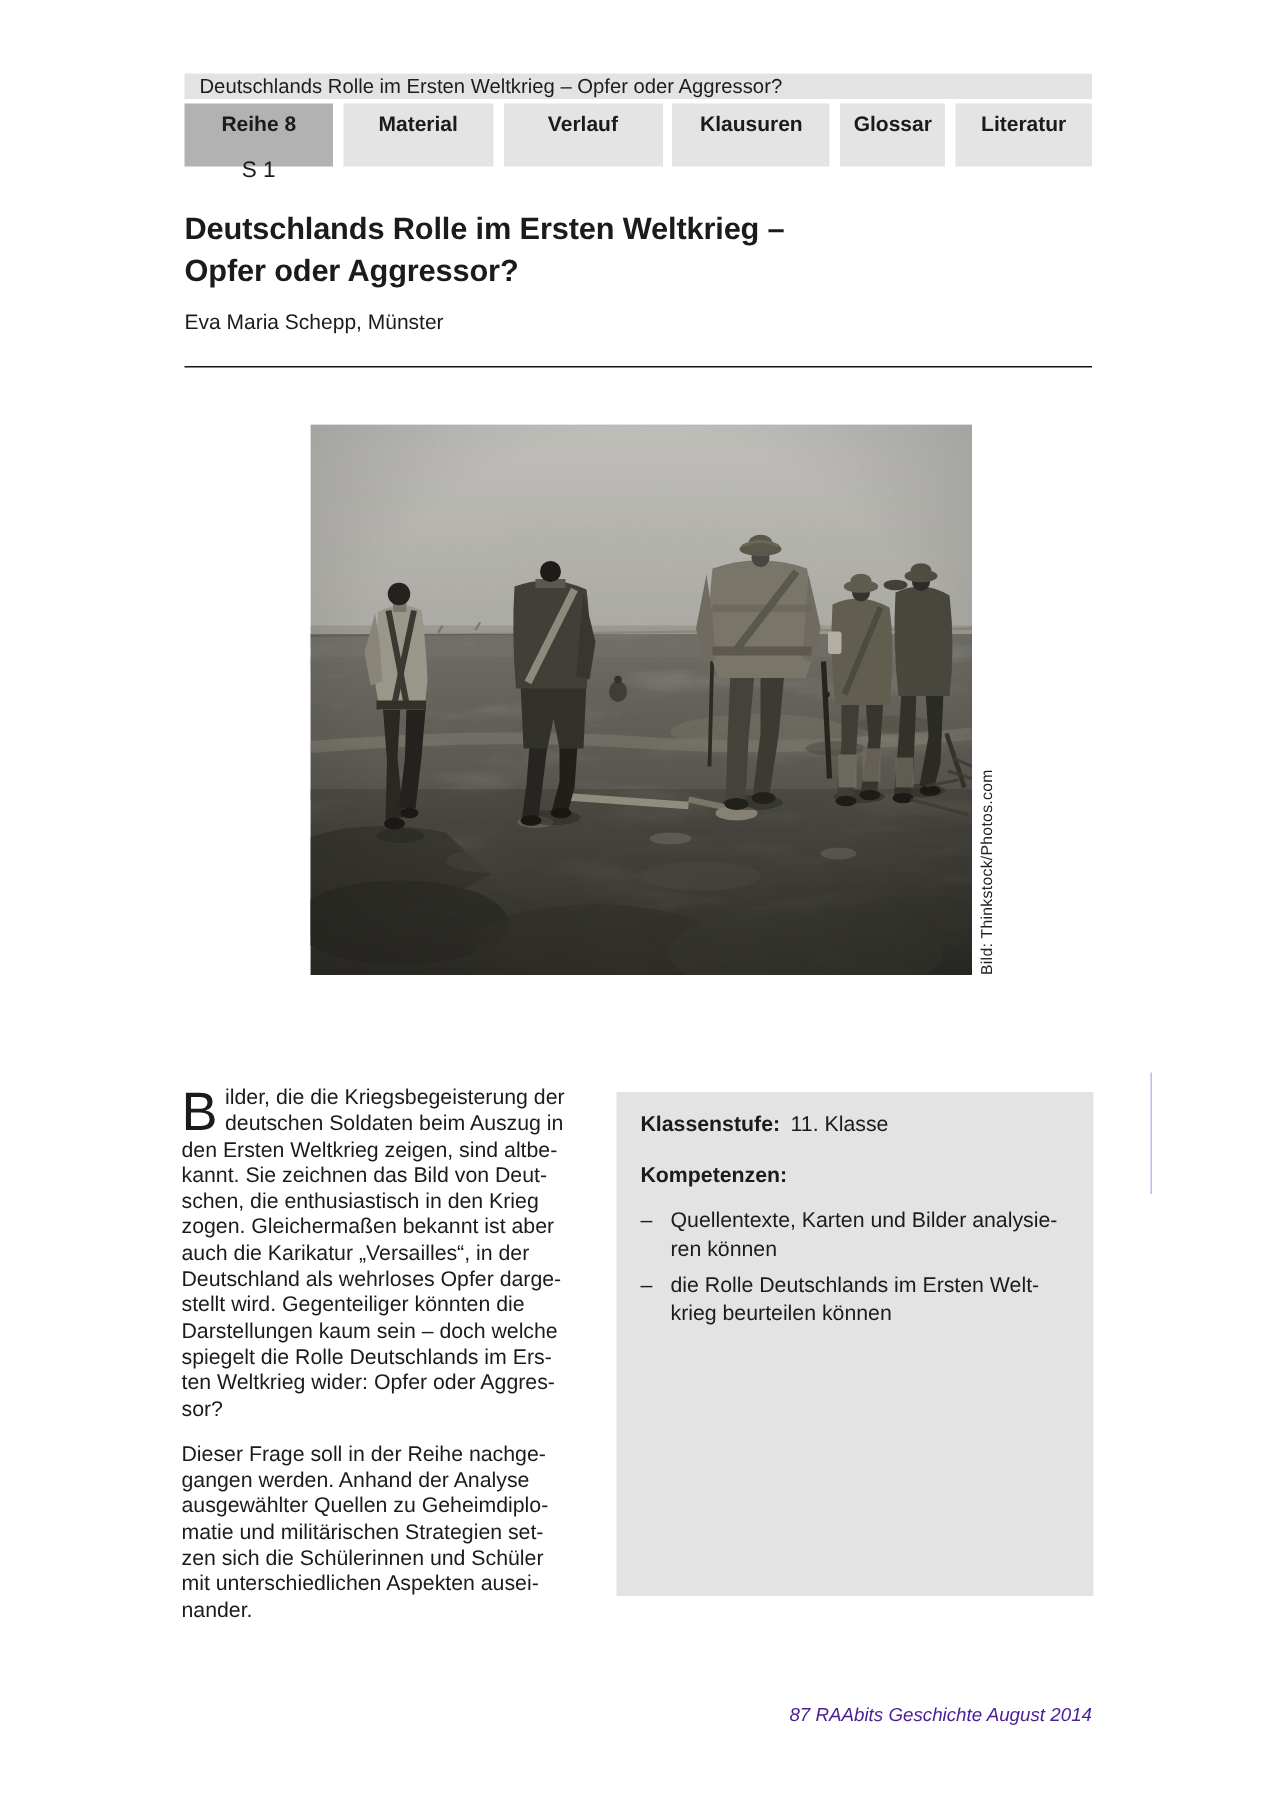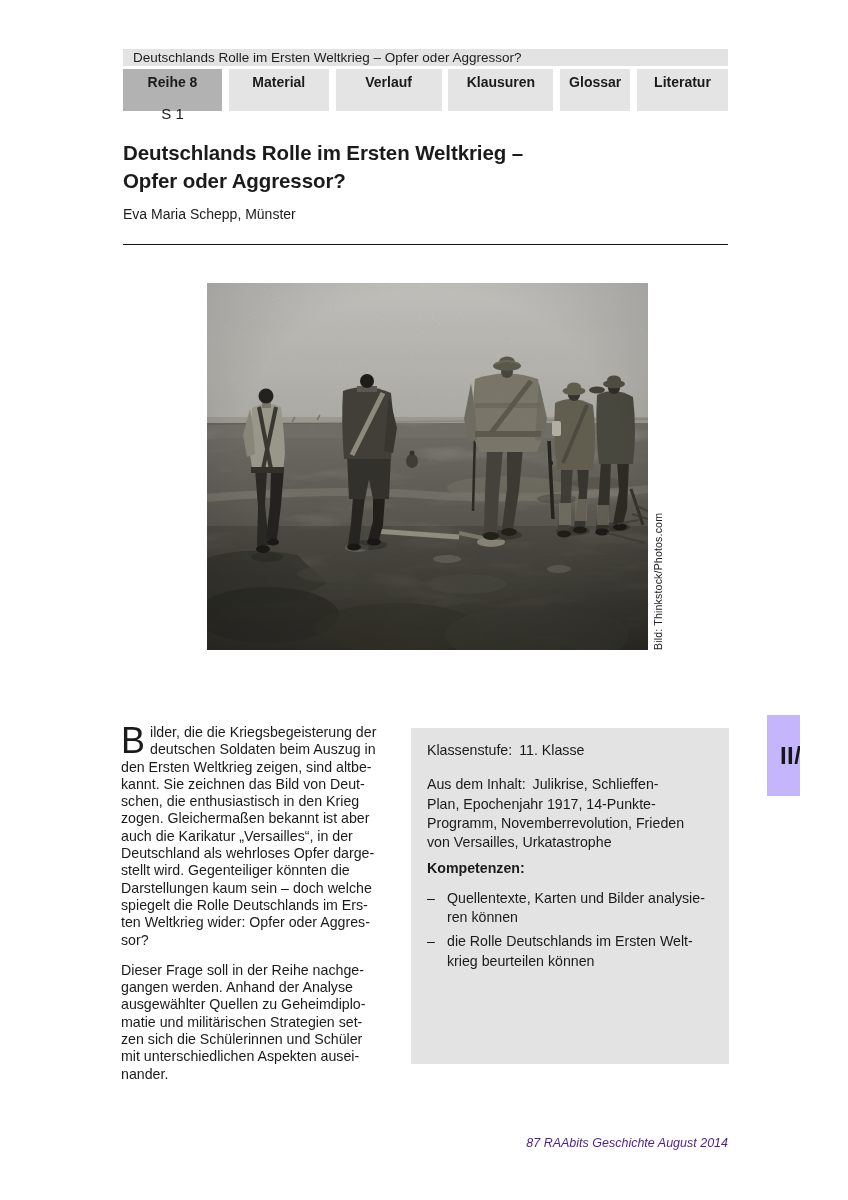--- a/index.html
+++ b/index.html
@@ -1,18 +1,18 @@
 <!DOCTYPE html>
 <html><head>
 <meta charset="utf-8">
 <style>
   html,body{margin:0;padding:0;background:#ffffff;}
   .page{
     position:relative;width:768px;height:1200px;background:#fff;
-    font-family:"Liberation Sans",sans-serif;color:#1b1b1b;overflow:hidden;padding-left:32px;
+    font-family:"Liberation Sans",sans-serif;color:#1b1b1b;overflow:hidden;
   }
   .pre{white-space:pre-line;}
   
   .series-bar{
     position:absolute;left:123px;top:49px;width:605px;height:17px;
     background:#e3e3e3;font-size:13.5px;line-height:17px;padding-left:10px;
     box-sizing:border-box;color:#1d1d1d;
   }
   .tabs{position:absolute;left:123px;top:69px;width:605px;height:42px;display:flex;justify-content:space-between;}
   .tab{
@@ -45,21 +45,21 @@
   
   .col-left{position:absolute;left:121px;top:724px;width:281px;font-size:14.2px;line-height:17.3px;}
   .para{margin:0 0 13px 0;}
   .dropcap{float:left;font-size:36px;line-height:31px;padding:1px 5px 0 0;}
   .infobox{
     position:absolute;left:411px;top:728px;width:318px;height:336px;background:#e3e3e3;
     box-sizing:border-box;padding:13px 12px 0 16px;font-size:14.2px;line-height:19.3px;
   }
   .row{margin:0 0 15px 0;}
   .row.tight{margin-bottom:7px;}
-  .lbl{font-weight:normal;margin-right:7px;}
+  .lbl{font-weight:bold;margin-right:7px;}
   .kh{font-weight:bold;margin:0 0 10px 0;}
   .bullet{display:flex;margin:0 0 5px 0;}
   .dash{width:20px;flex:none;}
   .btext{flex:1;}
   
   .badge{
     position:absolute;left:767px;top:715px;width:79px;height:81px;background:#c4b5fd;
     display:flex;align-items:center;justify-content:center;
     font-size:24px;font-weight:bold;letter-spacing:0.5px;color:#161616;
   }
@@ -274,26 +274,20 @@
 matie und militärischen Strategien set-
 zen sich die Schülerinnen und Schüler
 mit unterschiedlichen Aspekten ausei-
 nander.</p>
   </div>
 
   <aside class="infobox">
     <div class="row">
       <span class="lbl">Klassenstufe:</span><span class="pre">11. Klasse</span>
     </div>
-    <div class="row tight">
-      <span class="lbl">Aus dem Inhalt:</span><span class="pre">Julikrise, Schlieffen-
-Plan, Epochenjahr 1917, 14-Punkte-
-Programm, Novemberrevolution, Frieden
-von Versailles, Urkatastrophe</span>
-    </div>
     <div class="kh">Kompetenzen:</div>
     <div class="bullet">
       <span class="dash">–</span>
         <span class="btext pre">Quellentexte, Karten und Bilder analysie-
 ren können</span>
     </div>
     <div class="bullet">
       <span class="dash">–</span>
         <span class="btext pre">die Rolle Deutschlands im Ersten Welt-
 krieg beurteilen können</span>

